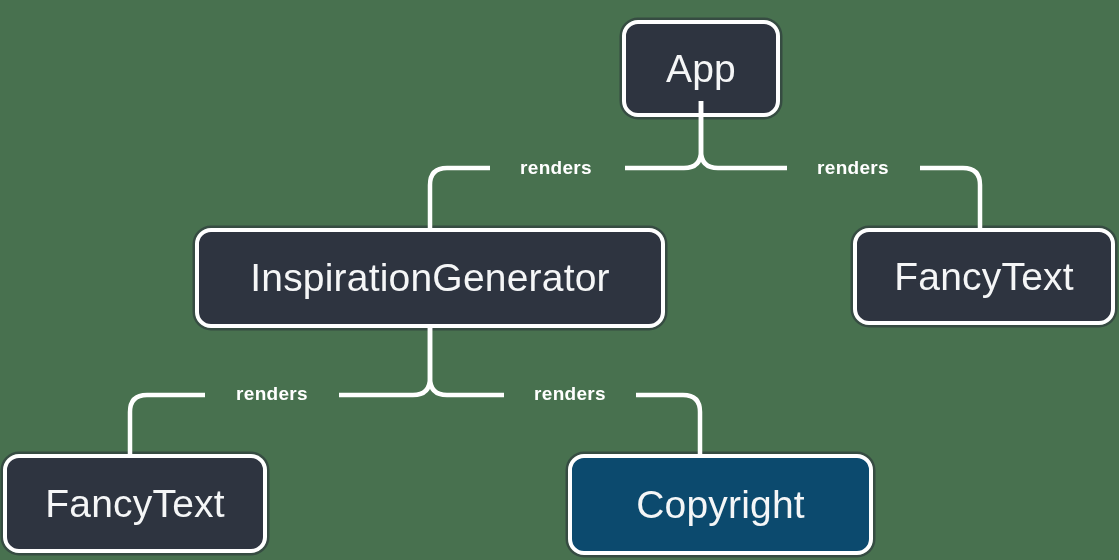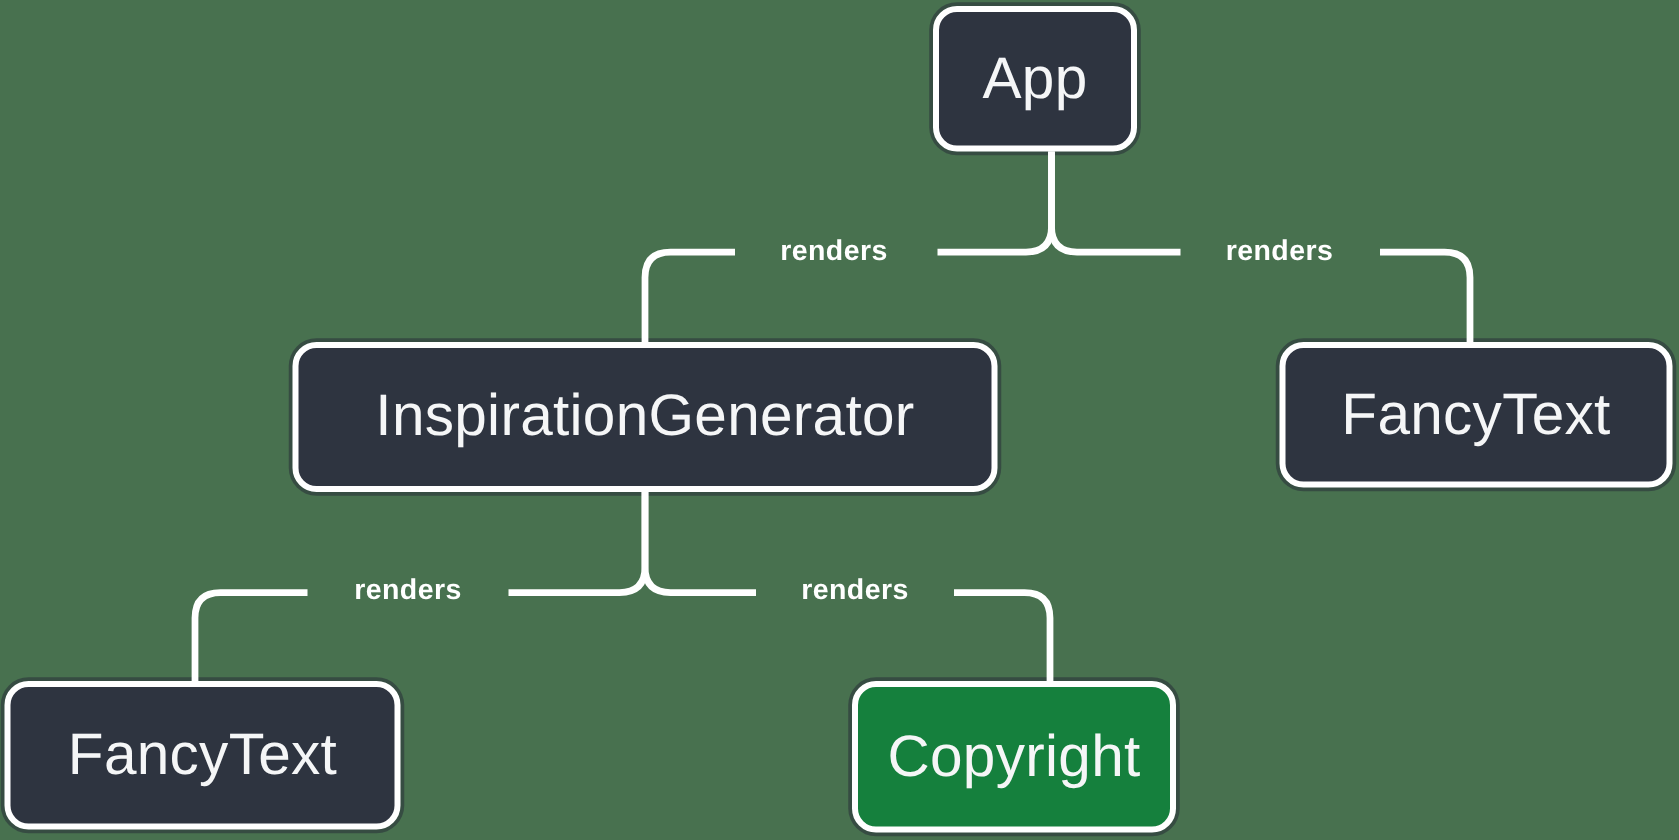--- a/index.html
+++ b/index.html
@@ -45,33 +45,33 @@
     font-weight: 700;
     letter-spacing: 0.3px;
     white-space: nowrap;
     z-index: 3;
   }
 </style>
 </head>
 <body style="background: rgb(72, 113, 79);">
 
 <div class="canvas" style="background: rgb(72, 113, 79);">
-    <div class="node" style="left: 568px; top: 454px; width: 216px; height: 101px; background: #15803d; border-color: rgb(255, 255, 255); color: rgb(245, 246, 247); box-shadow: rgba(40, 46, 57, 0.55) 0px 0px 0px 2.5px;">
+    <div class="node" style="left: 568px; top: 454px; width: 305px; height: 101px; background: #0c4a6e; border-color: rgb(255, 255, 255); color: rgb(245, 246, 247); box-shadow: rgba(40, 46, 57, 0.55) 0px 0px 0px 2.5px;">
       <span>Copyright</span>
     </div>
     <div class="node" style="left: 3px; top: 454px; width: 264px; height: 99px; background: rgb(46, 52, 64); border-color: rgb(255, 255, 255); color: rgb(245, 246, 247); box-shadow: rgba(40, 46, 57, 0.55) 0px 0px 0px 2.5px;">
       <span>FancyText</span>
     </div>
     <div class="node" style="left: 853px; top: 228px; width: 262px; height: 97px; background: rgb(46, 52, 64); border-color: rgb(255, 255, 255); color: rgb(245, 246, 247); box-shadow: rgba(40, 46, 57, 0.55) 0px 0px 0px 2.5px;">
       <span>FancyText</span>
     </div>
     <div class="node" style="left: 195px; top: 228px; width: 470px; height: 100px; background: rgb(46, 52, 64); border-color: rgb(255, 255, 255); color: rgb(245, 246, 247); box-shadow: rgba(40, 46, 57, 0.55) 0px 0px 0px 2.5px; text-align: center;">
       <span>InspirationGenerator</span>
     </div>
-    <div class="node" style="left: 622px; top: 4px; width: 136px; height: 97px; background: rgb(46, 52, 64); border-color: rgb(255, 255, 255); color: rgb(245, 246, 247); box-shadow: rgba(40, 46, 57, 0.55) 0px 0px 0px 2.5px;">
+    <div class="node" style="left: 622px; top: 20px; width: 158px; height: 97px; background: rgb(46, 52, 64); border-color: rgb(255, 255, 255); color: rgb(245, 246, 247); box-shadow: rgba(40, 46, 57, 0.55) 0px 0px 0px 2.5px;">
       <span>App</span>
     </div>
 
   <svg class="connectors" width="1119" height="560" viewBox="0 0 1119 560" fill="none" stroke-width="4.5" stroke-linecap="butt">
     <path d="M701 101 V151 Q701 168 684 168 H625" stroke="#ffffff"></path>
     <path d="M701 101 V151 Q701 168 718 168 H787" stroke="#ffffff"></path>
     <path d="M490 168 H447 Q430 168 430 185 V230" stroke="#ffffff"></path>
     <path d="M920 168 H963 Q980 168 980 185 V230" stroke="#ffffff"></path>
     <path d="M430 328 V378 Q430 395 413 395 H339" stroke="#ffffff"></path>
     <path d="M430 328 V378 Q430 395 447 395 H504" stroke="#ffffff"></path>

